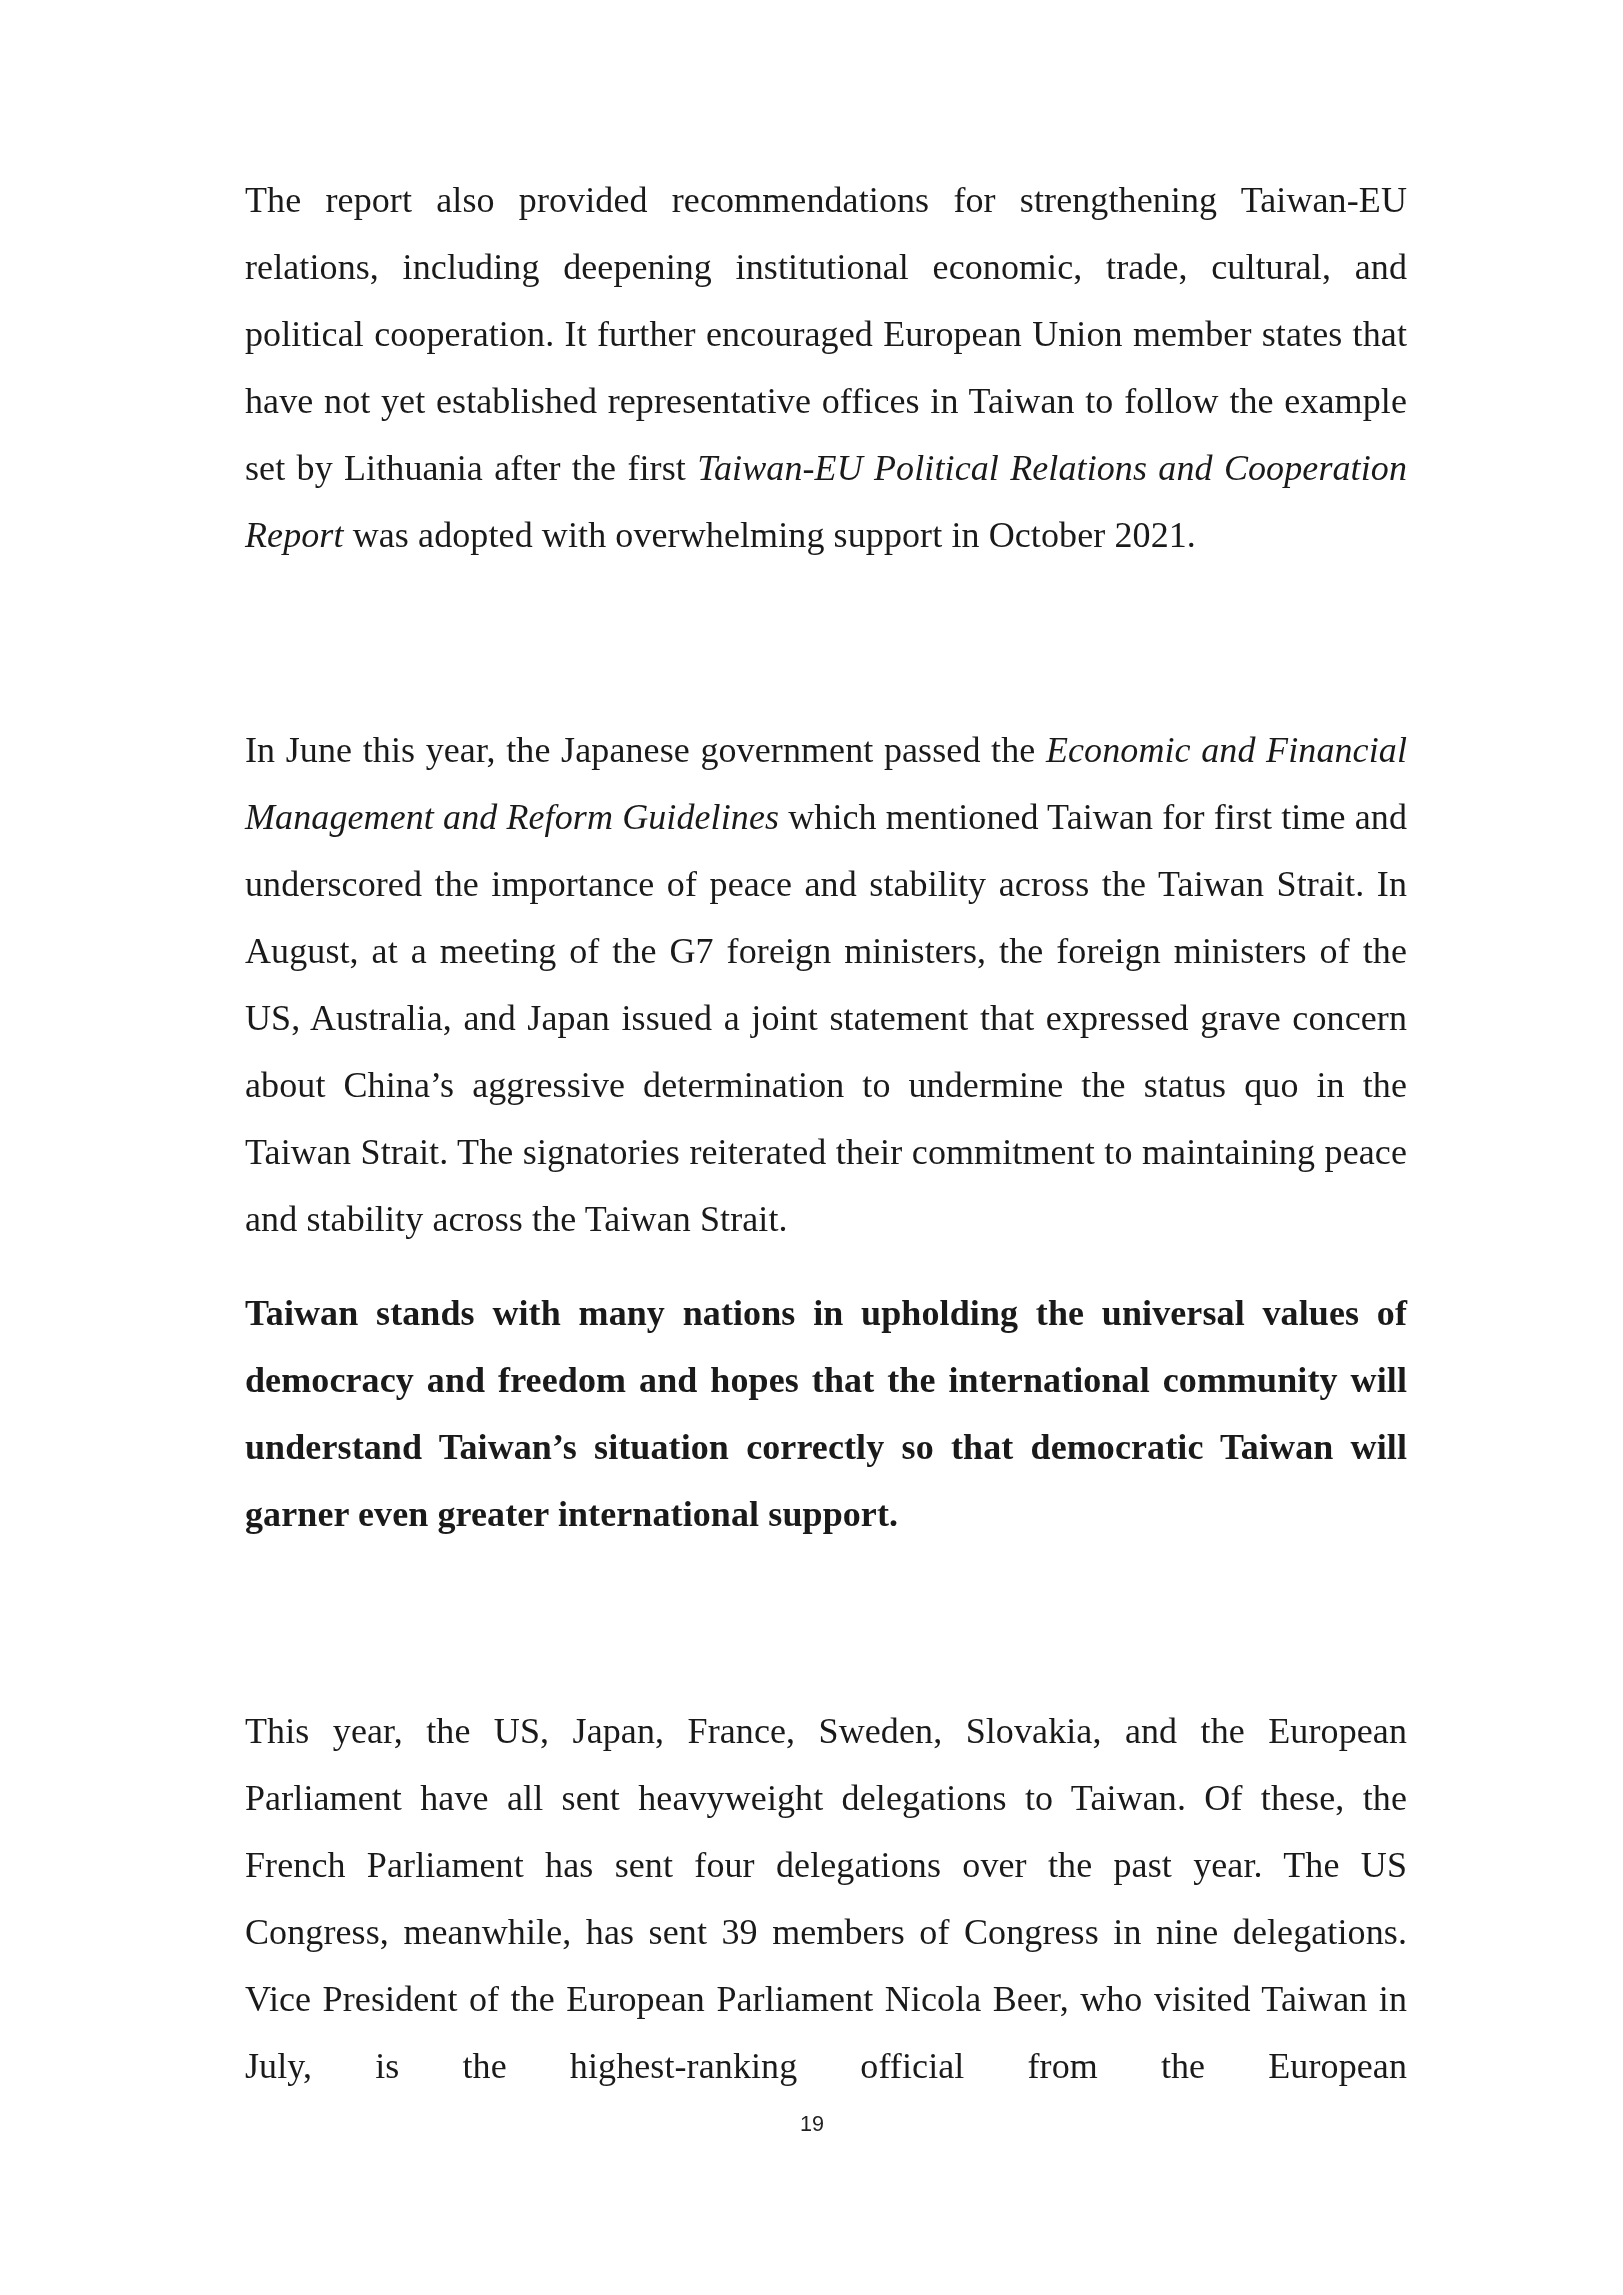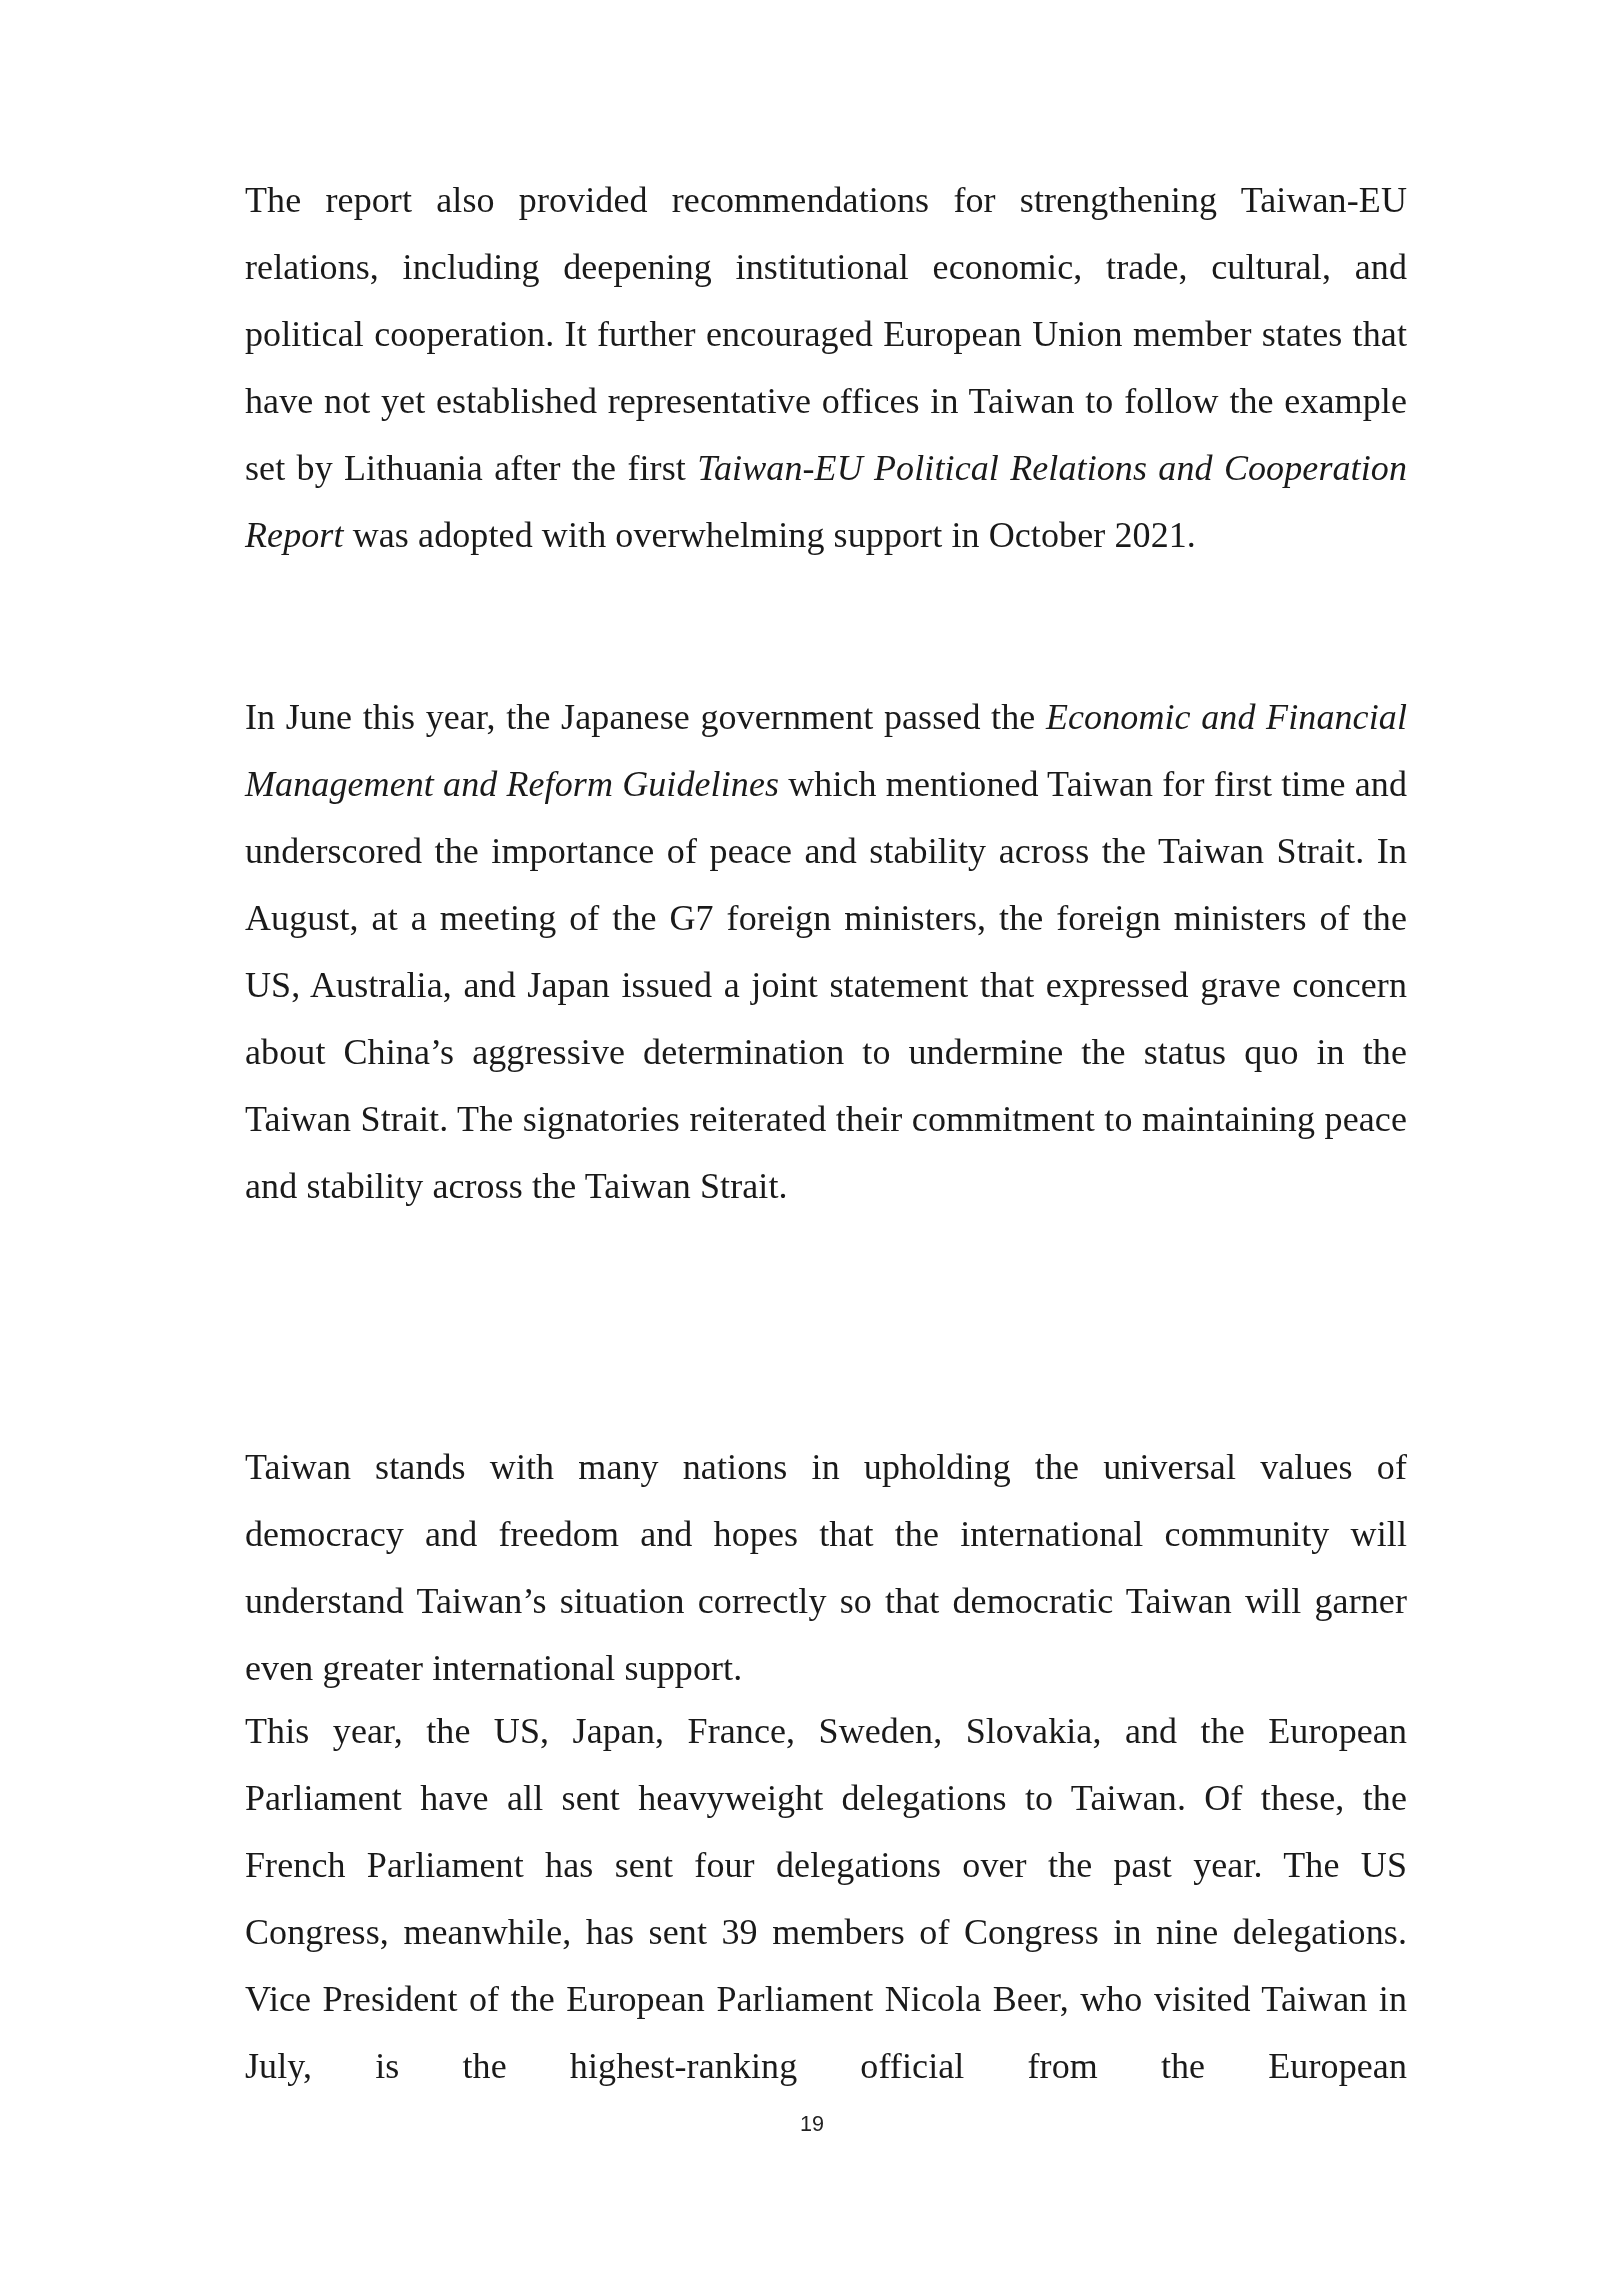--- a/index.html
+++ b/index.html
@@ -31,22 +31,22 @@
     line-height: 67px;
     text-align: justify;
     letter-spacing: 0.1px;
   }
   .para {
     margin: 0;
     text-align: justify;
     text-align-last: left;
   }
   #para-1 { top: 167px; }
-  #para-2 { top: 684px; }
-  #para-3 { top: 1434px; }
+  #para-2 { top: 717px; }
+  #para-3 { top: 1280px; font-weight: bold; }
   #para-4 { top: 1698px; }
   em { font-style: italic; }
   .page-number {
     position: absolute;
     top: 2071px;
     left: 0;
     width: 1624px;
     text-align: center;
     font-family: "Liberation Sans", "DejaVu Sans", sans-serif;
     font-size: 21.6px;

